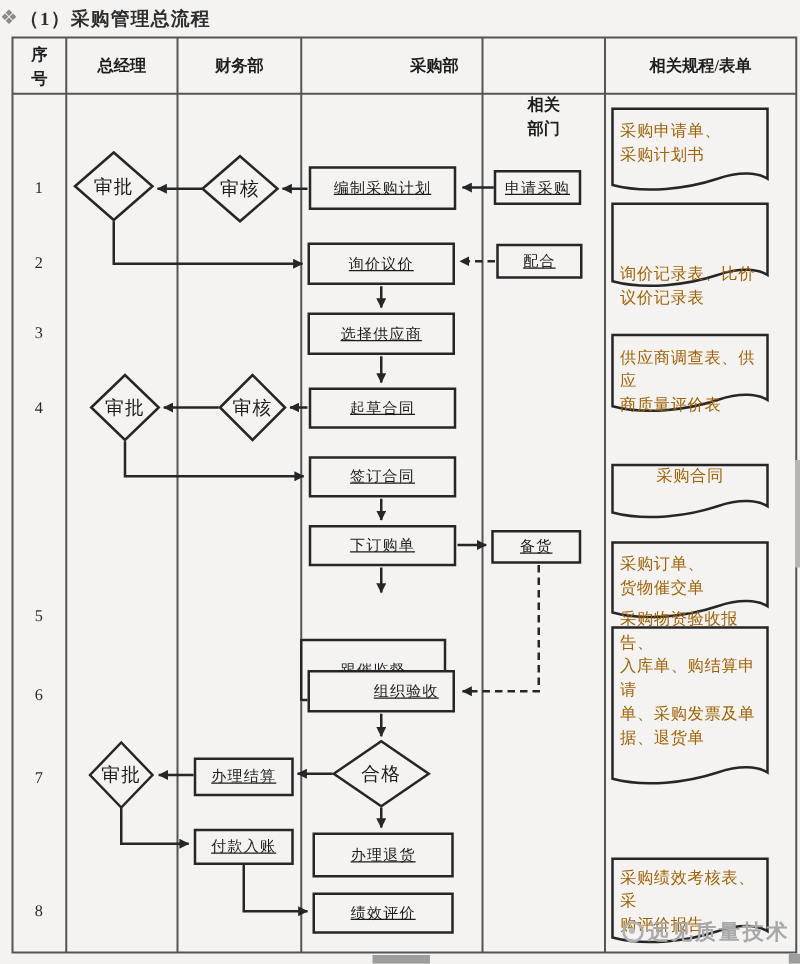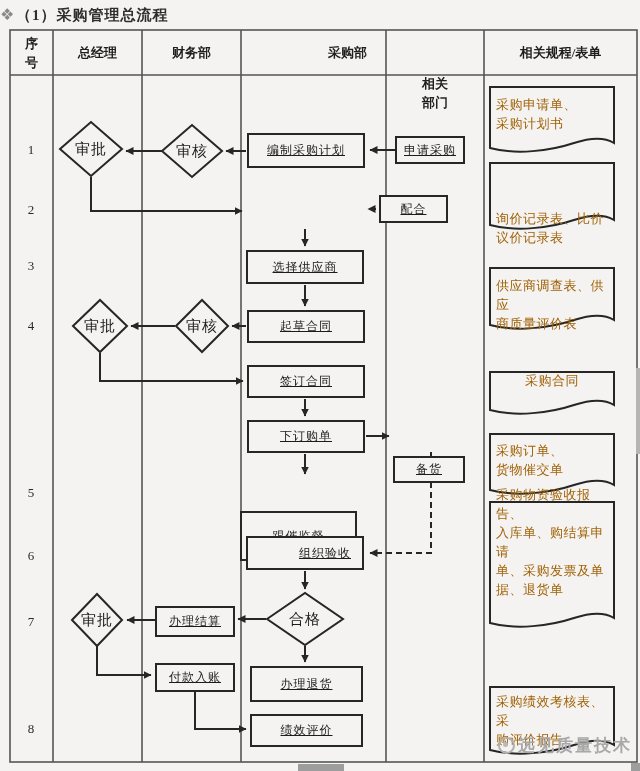--- a/index.html
+++ b/index.html
@@ -158,26 +158,27 @@
   <div class="rownum" style="top:200px;">2</div>
   <div class="rownum" style="top:256px;">3</div>
   <div class="rownum" style="top:316px;">4</div>
   <div class="rownum" style="top:483px;">5</div>
   <div class="rownum" style="top:546px;">6</div>
   <div class="rownum" style="top:612px;">7</div>
   <div class="rownum" style="top:719px;">8</div>
 
   <div class="rect" style="left:247px;top:133px;width:118px;height:35px;">编制采购计划</div>
   <div class="rect" style="left:395px;top:136px;width:70px;height:28px;">申请采购</div>
-  <div class="rect" style="left:379px;top:195px;width:69px;height:28px;">配合</div>
+  <div class="rect" style="left:246px;top:194px;width:118px;height:34px;">询价议价</div>
+  <div class="rect" style="left:397px;top:195px;width:69px;height:28px;">配合</div>
   <div class="rect" style="left:246px;top:250px;width:118px;height:34px;">选择供应商</div>
   <div class="rect" style="left:247px;top:310px;width:118px;height:33px;">起草合同</div>
   <div class="rect" style="left:247px;top:365px;width:118px;height:33px;">签订合同</div>
   <div class="rect" style="left:247px;top:420px;width:118px;height:33px;">下订购单</div>
-  <div class="rect" style="left:393px;top:424px;width:72px;height:27px;margin-top:32px;">备货</div>
+  <div class="rect" style="left:393px;top:424px;width:72px;height:27px;">备货</div>
   <div class="rect" style="left:240px;top:478px;width:117px;height:50px;margin-top:33px;">跟催监督</div>
   <div class="rect" style="left:246px;top:536px;width:118px;height:34px;padding-left:40px;">组织验收</div>
   <div class="rect" style="left:155px;top:606px;width:80px;height:31px;">办理结算</div>
   <div class="rect" style="left:155px;top:663px;width:80px;height:29px;">付款入账</div>
   <div class="rect" style="left:250px;top:666px;width:113px;height:36px;">办理退货</div>
   <div class="rect" style="left:250px;top:714px;width:113px;height:33px;">绩效评价</div>
 
   <div class="dlabel" style="left:61px;top:139px;">审批</div>
   <div class="dlabel" style="left:162px;top:141px;">审核</div>
   <div class="dlabel" style="left:70px;top:316px;">审批</div>

